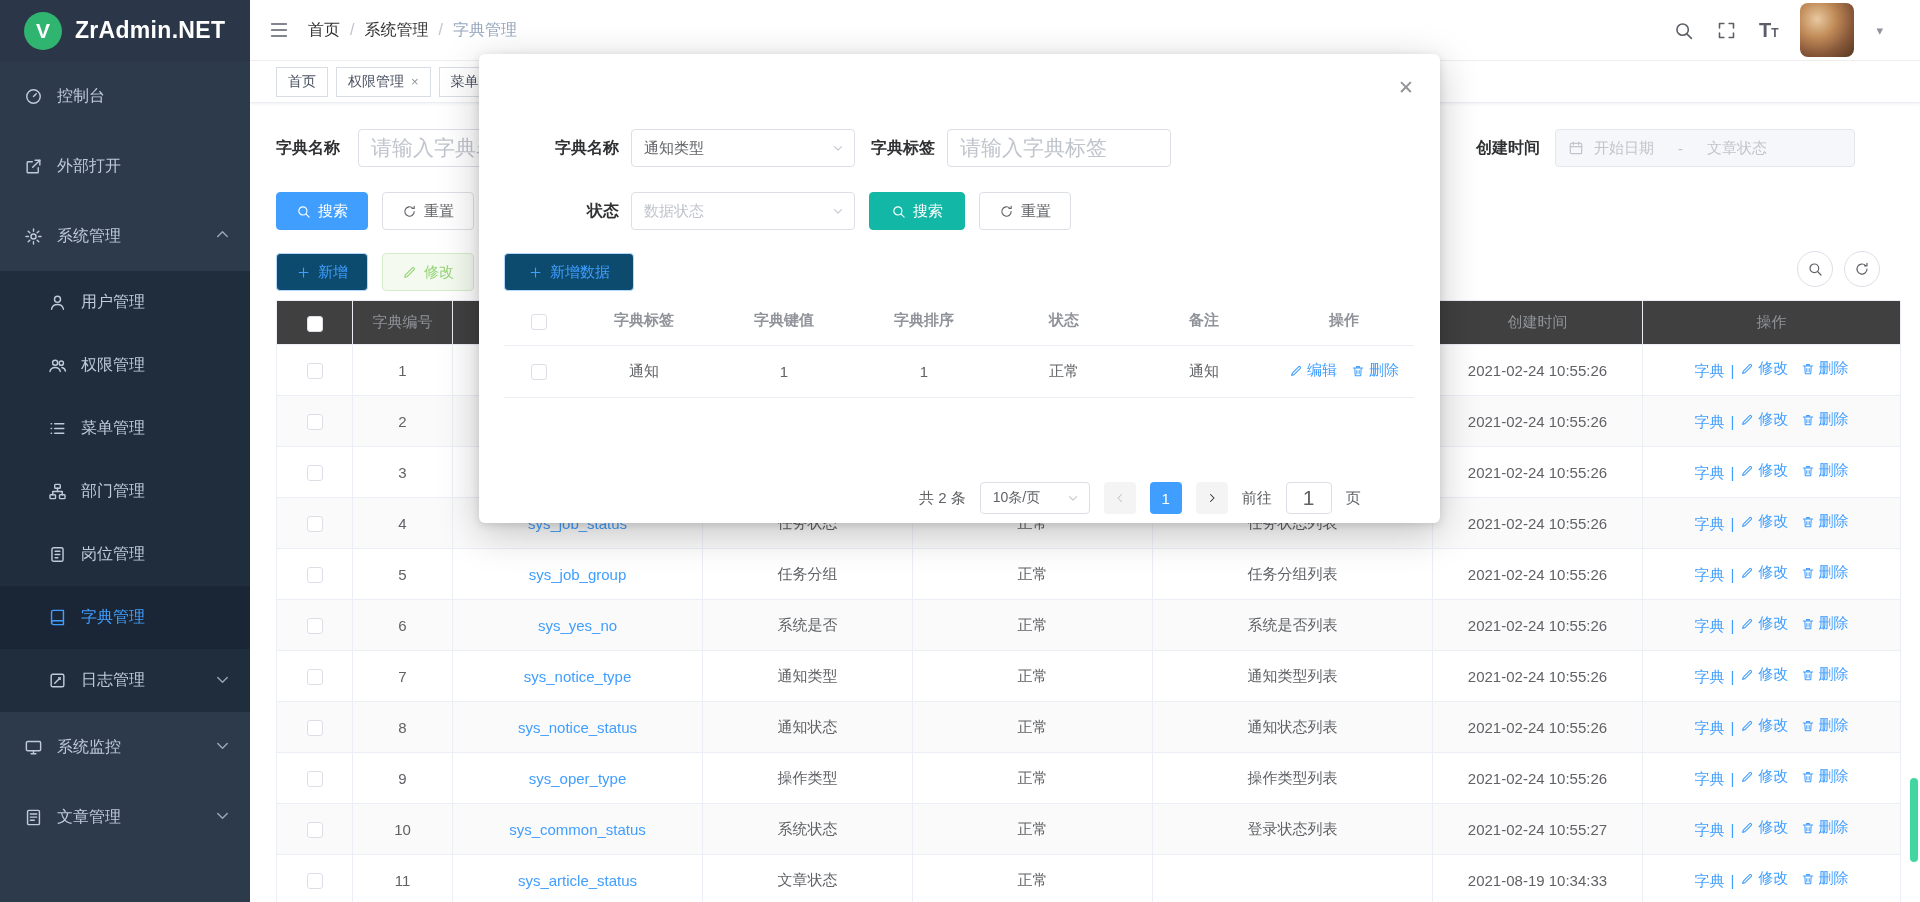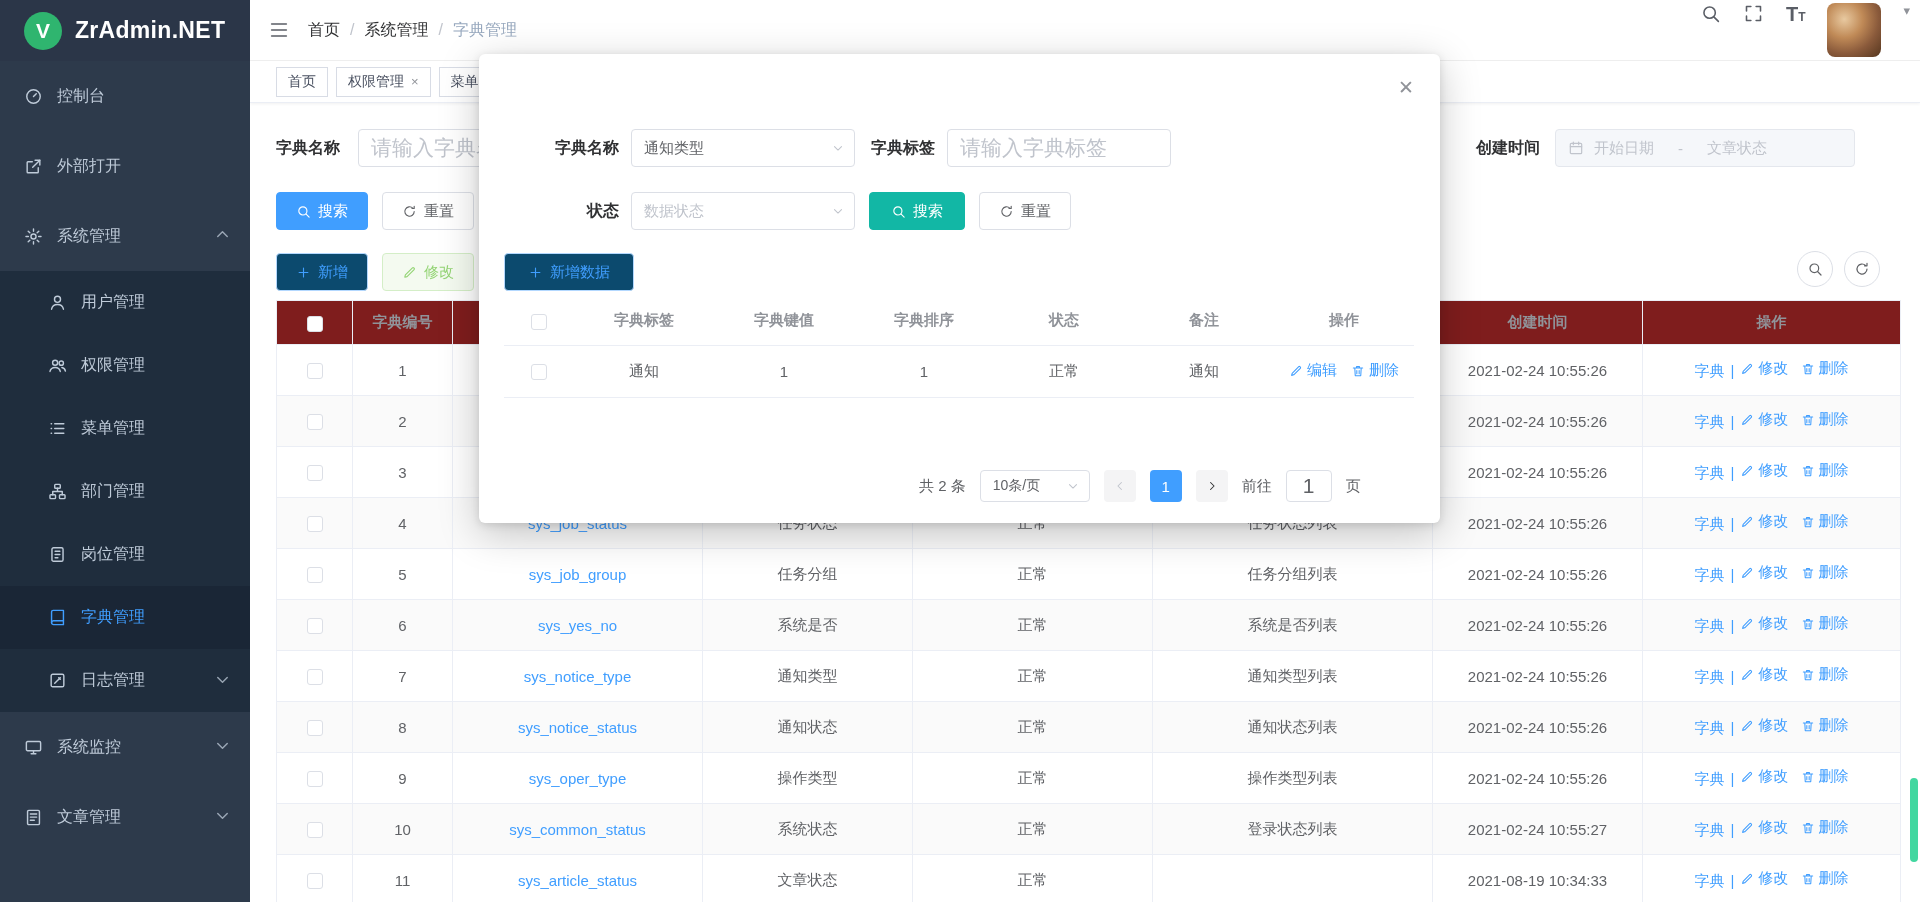--- a/index.html
+++ b/index.html
@@ -23,21 +23,21 @@
   .menu-item.active { color:#409eff; background:#1a2636; }
   .mi-arrow { margin-left:auto; font-size:13px; opacity:.75; }
 
   
   .navbar { position:absolute; left:250px; top:0; width:1670px; height:61px; background:#fff; border-bottom:1px solid #f0f0f0; display:flex; align-items:center; z-index:4; }
   .hamburger { padding:0 18px; font-size:22px; color:#5a5e66; cursor:pointer; }
   .breadcrumb { display:flex; align-items:center; gap:10px; font-size:16px; }
   .breadcrumb .crumb { color:#303133; }
   .breadcrumb .sep { color:#c0c4cc; }
   .breadcrumb .last { color:#97a8be; }
-  .nav-right { margin-left:auto; display:flex; align-items:flex-start; gap:22px; padding-right:10px; }
+  .nav-right { margin-left:auto; display:flex; align-items:center; gap:22px; padding-right:37px; }
   .nav-ic { font-size:21px; color:#5a5e66; cursor:pointer; }
   .fs-icon { font-size:20px; font-weight:700; color:#5a5e66; cursor:pointer; }
   .fs-icon small { font-size:12px; font-weight:700; }
   .avatar { width:54px; height:54px; border-radius:8px; cursor:pointer;
     background: radial-gradient(circle at 32% 30%, #e8c9a0 0%, #c08a57 35%, #8a5a3b 65%, #55361f 100%); }
   .avatar-caret { font-size:13px; color:#909399; cursor:pointer; }
 
   
   .tabsbar { position:absolute; left:250px; top:61px; width:1670px; height:42px; background:#fff; border-bottom:1px solid #ebeef5; box-shadow:0 1px 3px rgba(0,0,0,.06); display:flex; align-items:center; gap:8px; padding-left:26px; z-index:4; }
   .tab { height:30px; display:inline-flex; align-items:center; gap:7px; padding:0 11px; border:1px solid #d8dce5; background:#fff; color:#495060; font-size:14px; cursor:pointer; white-space:nowrap; }
@@ -66,21 +66,21 @@
   .f-reset { position:absolute; left:132px; top:89px; width:92px; }
   .t-add { position:absolute; left:26px; top:150px; width:92px; }
   .t-edit { position:absolute; left:132px; top:150px; width:92px; }
   .circle-btn { position:absolute; top:148px; width:36px; height:36px; border-radius:50%; border:1px solid #dcdfe6; background:#fff; color:#606266; display:flex; align-items:center; justify-content:center; font-size:16px; cursor:pointer; }
   .cb-search { left:1547px; }
   .cb-refresh { left:1594px; }
 
   
   .main-table { position:absolute; left:26px; top:197px; width:1624px; border-collapse:collapse; table-layout:fixed; font-size:15px; }
   .main-table th, .main-table td { border:1px solid #ebeef5; text-align:center; overflow:hidden; white-space:nowrap; }
-  .main-table th { height:44px; background:#7f1d1d; color:#909399; font-weight:700; }
+  .main-table th { height:44px; background:#404040; color:#909399; font-weight:400; }
   .main-table td { height:51px; color:#606266; }
   .main-table tr.striped td { background:#fafafa; }
   .link { color:#409eff; cursor:pointer; text-decoration:none; display:inline-flex; align-items:center; gap:4px; }
   .link .icon { font-size:14px; }
   .pipe { color:#409eff; margin:0 6px; }
   .checkbox { display:inline-block; width:16px; height:16px; border:1px solid #dcdfe6; border-radius:3px; background:#fff; vertical-align:middle; cursor:pointer; }
 
   
   .modal { position:absolute; left:479px; top:54px; width:961px; height:469px; background:#fff; border-radius:6px; box-shadow:0 10px 40px rgba(0,0,0,.22), 0 2px 8px rgba(0,0,0,.12); z-index:20; }
   .modal-close { position:absolute; top:22px; right:26px; font-size:19px; color:#909399; cursor:pointer; }
@@ -97,21 +97,21 @@
   .m-sel-2 { left:152px; top:138px; width:224px; }
   .m-search { position:absolute; left:390px; top:138px; width:96px; }
   .m-reset { position:absolute; left:500px; top:138px; width:92px; }
   .m-add { position:absolute; left:25px; top:199px; width:130px; }
 
   .modal-table { position:absolute; left:25px; top:243px; width:910px; border-collapse:collapse; table-layout:fixed; font-size:15px; }
   .modal-table th, .modal-table td { border-bottom:1px solid #ebeef5; text-align:center; white-space:nowrap; }
   .modal-table th { height:48px; color:#909399; font-weight:700; }
   .modal-table td { height:52px; color:#606266; }
 
-  .m-pagination { position:absolute; left:440px; top:416px; height:32px; display:flex; align-items:center; gap:14px; font-size:15px; color:#606266; }
+  .m-pagination { position:absolute; left:440px; top:428px; height:32px; display:flex; align-items:center; gap:14px; font-size:15px; color:#606266; }
   .pg-size { position:relative; width:110px; height:32px; font-size:14px; }
   .pg-btn { width:32px; height:32px; border-radius:4px; background:#f4f4f5; display:flex; align-items:center; justify-content:center; font-size:14px; color:#303133; cursor:pointer; }
   .pg-btn.disabled { color:#c0c4cc; }
   .pg-current { width:32px; height:32px; border-radius:4px; background:#409eff; color:#fff; display:flex; align-items:center; justify-content:center; font-size:15px; cursor:pointer; }
   .pg-goto-input { width:46px; height:32px; text-align:center; padding:0 4px; }
 
   
   .scroll-track { position:absolute; right:0; top:0; width:12px; height:902px; background:transparent; z-index:30; }
   .scroll-thumb { position:absolute; right:2px; top:778px; width:8px; height:84px; background:#42d7a0; border-radius:4px; cursor:pointer; }
 </style>

